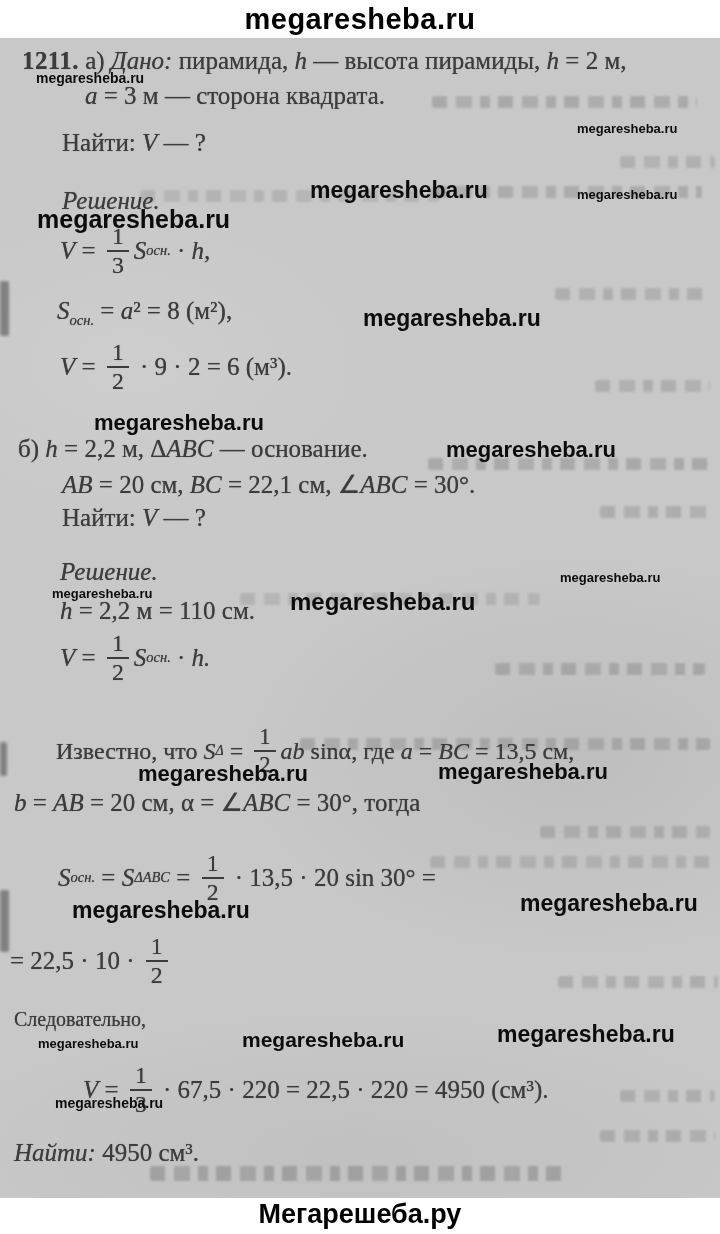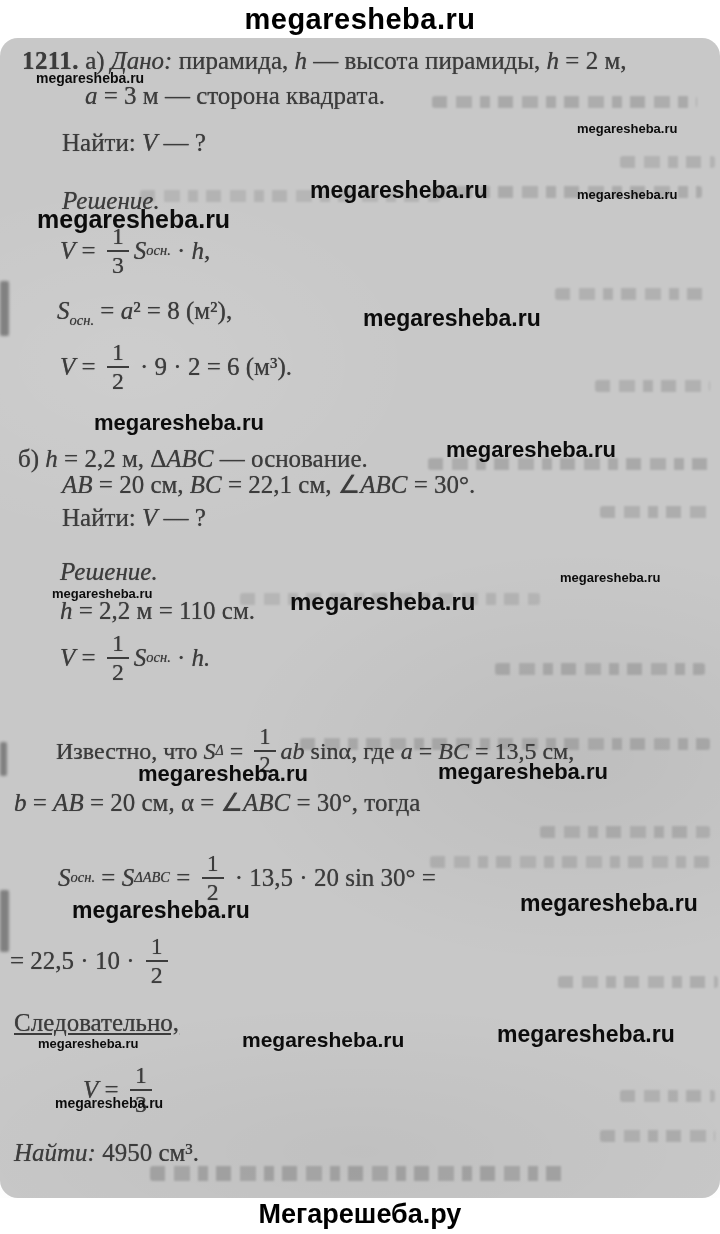--- a/index.html
+++ b/index.html
@@ -6,21 +6,21 @@
   body{
     width:720px;height:1234px;position:relative;overflow:hidden;
     background:#ffffff;font-family:"Liberation Sans",sans-serif;
   }
   .banner{position:absolute;left:0;width:720px;text-align:center;
     font-weight:bold;color:#000;white-space:nowrap;}
   #top-banner{top:3px;font-size:29px;letter-spacing:.5px;}
   #bottom-banner{top:1199px;font-size:27px;}
   
   #scan{position:absolute;left:0;top:38px;width:720px;height:1160px;
-    background:var(--paper,#c8c8c8);border-radius:18px;}
+    background:var(--paper,#c8c8c8);}
   #scan:before{content:"";position:absolute;inset:0;
     background:
       radial-gradient(420px 260px at 18% 28%, rgba(255,255,255,.10), transparent 70%),
       radial-gradient(500px 300px at 80% 62%, rgba(0,0,0,.05), transparent 70%),
       radial-gradient(600px 200px at 50% 96%, rgba(0,0,0,.04), transparent 75%);
     pointer-events:none;}
   
   .line{position:absolute;white-space:pre;color:var(--ink,#3c3c3c);
     font-family:"Liberation Serif",serif;font-size:25px;line-height:1.18;
     text-shadow:0 0 .7px rgba(64,64,64,.85);}
@@ -71,32 +71,32 @@
   <div class="nub" style="left:0;top:852px;width:9px;height:62px;"></div>
 
   <div id="scan-content">
       <div class="line" style="left: 22px; top: 8px; font-size: 25px;"><span class="bd">1211.</span><span> а) </span><span class="it ">Дано:</span><span> пирамида, </span><span class="it ">h</span><span> — высота пирамиды, </span><span class="it ">h</span><span> = 2 м,</span></div>
       <div class="line" style="left: 85px; top: 43px; font-size: 25px;"><span class="it ">а</span><span> = 3 м — сторона квадрата.</span></div>
       <div class="line" style="left: 62px; top: 90px; font-size: 25px;"><span>Найти: </span><span class="it ">V</span><span> — ?</span></div>
       <div class="line" style="left: 62px; top: 148px; font-size: 25px;"><span class="it ">Решение.</span></div>
       <div class="line eq" style="left: 60px; top: 184px; font-size: 25px;"><span class="it ">V</span><span> = </span><span class="frac"><span class="num">1</span><span class="den">3</span></span><span class="it ">S</span><span class="sb it">осн.</span><span> · </span><span class="it ">h,</span></div>
       <div class="line" style="left: 57px; top: 258px; font-size: 25px;"><span class="it ">S</span><span class="sb it">осн.</span><span> = </span><span class="it ">a</span><span>² = 8 (м²),</span></div>
       <div class="line eq" style="left: 60px; top: 300px; font-size: 25px;"><span class="it ">V</span><span> = </span><span class="frac"><span class="num">1</span><span class="den">2</span></span><span> · 9 · 2 = 6 (м³).</span></div>
-      <div class="line" style="left: 18px; top: 396px; font-size: 25px; margin-top: 10px;"><span>б) </span><span class="it ">h</span><span> = 2,2 м, Δ</span><span class="it ">ABC</span><span> — основание.</span></div>
+      <div class="line" style="left: 18px; top: 396px; font-size: 25px;"><span>б) </span><span class="it ">h</span><span> = 2,2 м, Δ</span><span class="it ">ABC</span><span> — основание.</span></div>
       <div class="line" style="left: 62px; top: 432px; font-size: 25px;"><span class="it ">AB</span><span> = 20 см, </span><span class="it ">BC</span><span> = 22,1 см, ∠</span><span class="it ">ABC</span><span> = 30°.</span></div>
       <div class="line" style="left: 62px; top: 465px; font-size: 25px;"><span>Найти: </span><span class="it ">V</span><span> — ?</span></div>
       <div class="line" style="left: 60px; top: 519px; font-size: 25px;"><span class="it ">Решение.</span></div>
       <div class="line" style="left: 60px; top: 558px; font-size: 25px;"><span class="it ">h</span><span> = 2,2 м = 110 см.</span></div>
       <div class="line eq" style="left: 60px; top: 591px; font-size: 25px;"><span class="it ">V</span><span> = </span><span class="frac"><span class="num">1</span><span class="den">2</span></span><span class="it ">S</span><span class="sb it">осн.</span><span> · </span><span class="it ">h.</span></div>
       <div class="line eq" style="left: 56px; top: 684px; font-size: 24px;"><span>Известно, что </span><span class="it ">S</span><span class="sb it">Δ</span><span> = </span><span class="frac"><span class="num">1</span><span class="den">2</span></span><span class="it ">ab</span><span> sinα, где </span><span class="it ">a</span><span> = </span><span class="it ">BC</span><span> = 13,5 см,</span></div>
       <div class="line" style="left: 14px; top: 750px; font-size: 25px;"><span class="it ">b</span><span> = </span><span class="it ">AB</span><span> = 20 см, α = ∠</span><span class="it ">ABC</span><span> = 30°, тогда</span></div>
       <div class="line eq" style="left: 58px; top: 811px; font-size: 25px;"><span class="it ">S</span><span class="sb it">осн.</span><span> = </span><span class="it ">S</span><span class="sb it">ΔABC</span><span> = </span><span class="frac"><span class="num">1</span><span class="den">2</span></span><span> · 13,5 · 20 sin 30° =</span></div>
       <div class="line eq" style="left: 10px; top: 894px; font-size: 25px;"><span>= 22,5 · 10 · </span><span class="frac"><span class="num">1</span><span class="den">2</span></span></div>
-      <div class="line" style="left: 14px; top: 970px; font-size: 25px; text-decoration: underline;"><span>Следовательно,</span></div>
-      <div class="line eq" style="left: 83px; top: 1023px; font-size: 25px;"><span class="it ">V</span><span> = </span><span class="frac"><span class="num">1</span><span class="den">3</span></span></div>
+      <div class="line" style="left: 14px; top: 970px; font-size: 20px;"><span>Следовательно,</span></div>
+      <div class="line eq" style="left: 83px; top: 1023px; font-size: 25px;"><span class="it ">V</span><span> = </span><span class="frac"><span class="num">1</span><span class="den">3</span></span><span> · 67,5 · 220 = 22,5 · 220 = 4950 (см³).</span></div>
       <div class="line" style="left: 14px; top: 1100px; font-size: 25px;"><span class="it ">Найти:</span><span> 4950 см³.</span></div>
       <div class="wm" style="left: 36px; top: 32px; font-size: 14px;">megaresheba.ru</div>
       <div class="wm" style="left: 577px; top: 83px; font-size: 13px;">megaresheba.ru</div>
       <div class="wm" style="left: 310px; top: 139px; font-size: 23px;">megaresheba.ru</div>
       <div class="wm" style="left: 577px; top: 149px; font-size: 13px;">megaresheba.ru</div>
       <div class="wm" style="left: 37px; top: 167px; font-size: 25px;">megaresheba.ru</div>
       <div class="wm" style="left: 363px; top: 267px; font-size: 23px;">megaresheba.ru</div>
       <div class="wm" style="left: 94px; top: 372px; font-size: 22px;">megaresheba.ru</div>
       <div class="wm" style="left: 446px; top: 399px; font-size: 22px;">megaresheba.ru</div>
       <div class="wm" style="left: 560px; top: 532px; font-size: 13px;">megaresheba.ru</div>

